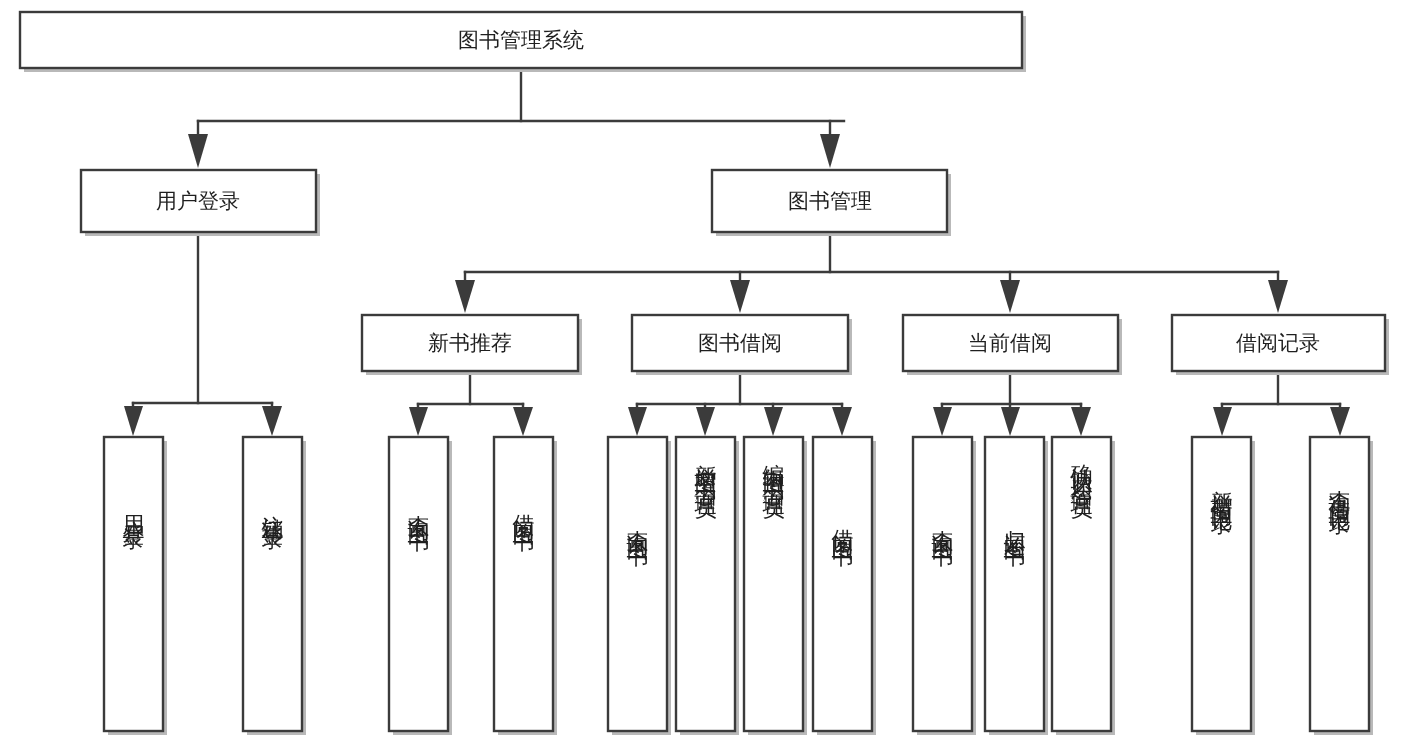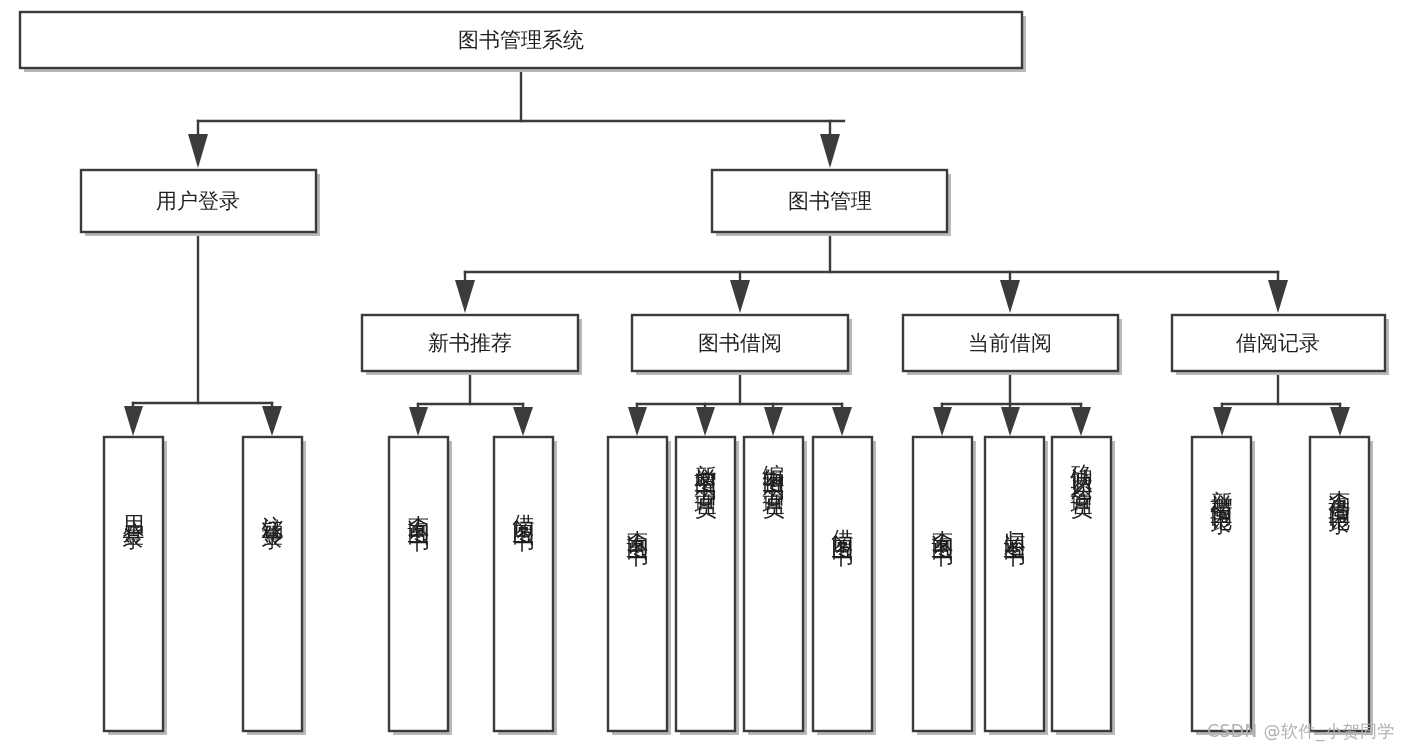--- a/index.html
+++ b/index.html
@@ -298,15 +298,14 @@
     <span class="leaf-label">确认归还（管理员）</span>
   </div>
 
   <div class="leaf-label-holder" style="left:1192px; top:472px; width:59px; height:263px;">
     <span class="leaf-label">新增借阅记录</span>
   </div>
   <div class="leaf-label-holder" style="left:1310px; top:472px; width:59px; height:263px;">
     <span class="leaf-label">查询借阅记录</span>
   </div>
 
-  <div class="watermark">CSDN @软件_小贺同学</div>
 
 </div>
 
 </body></html>

